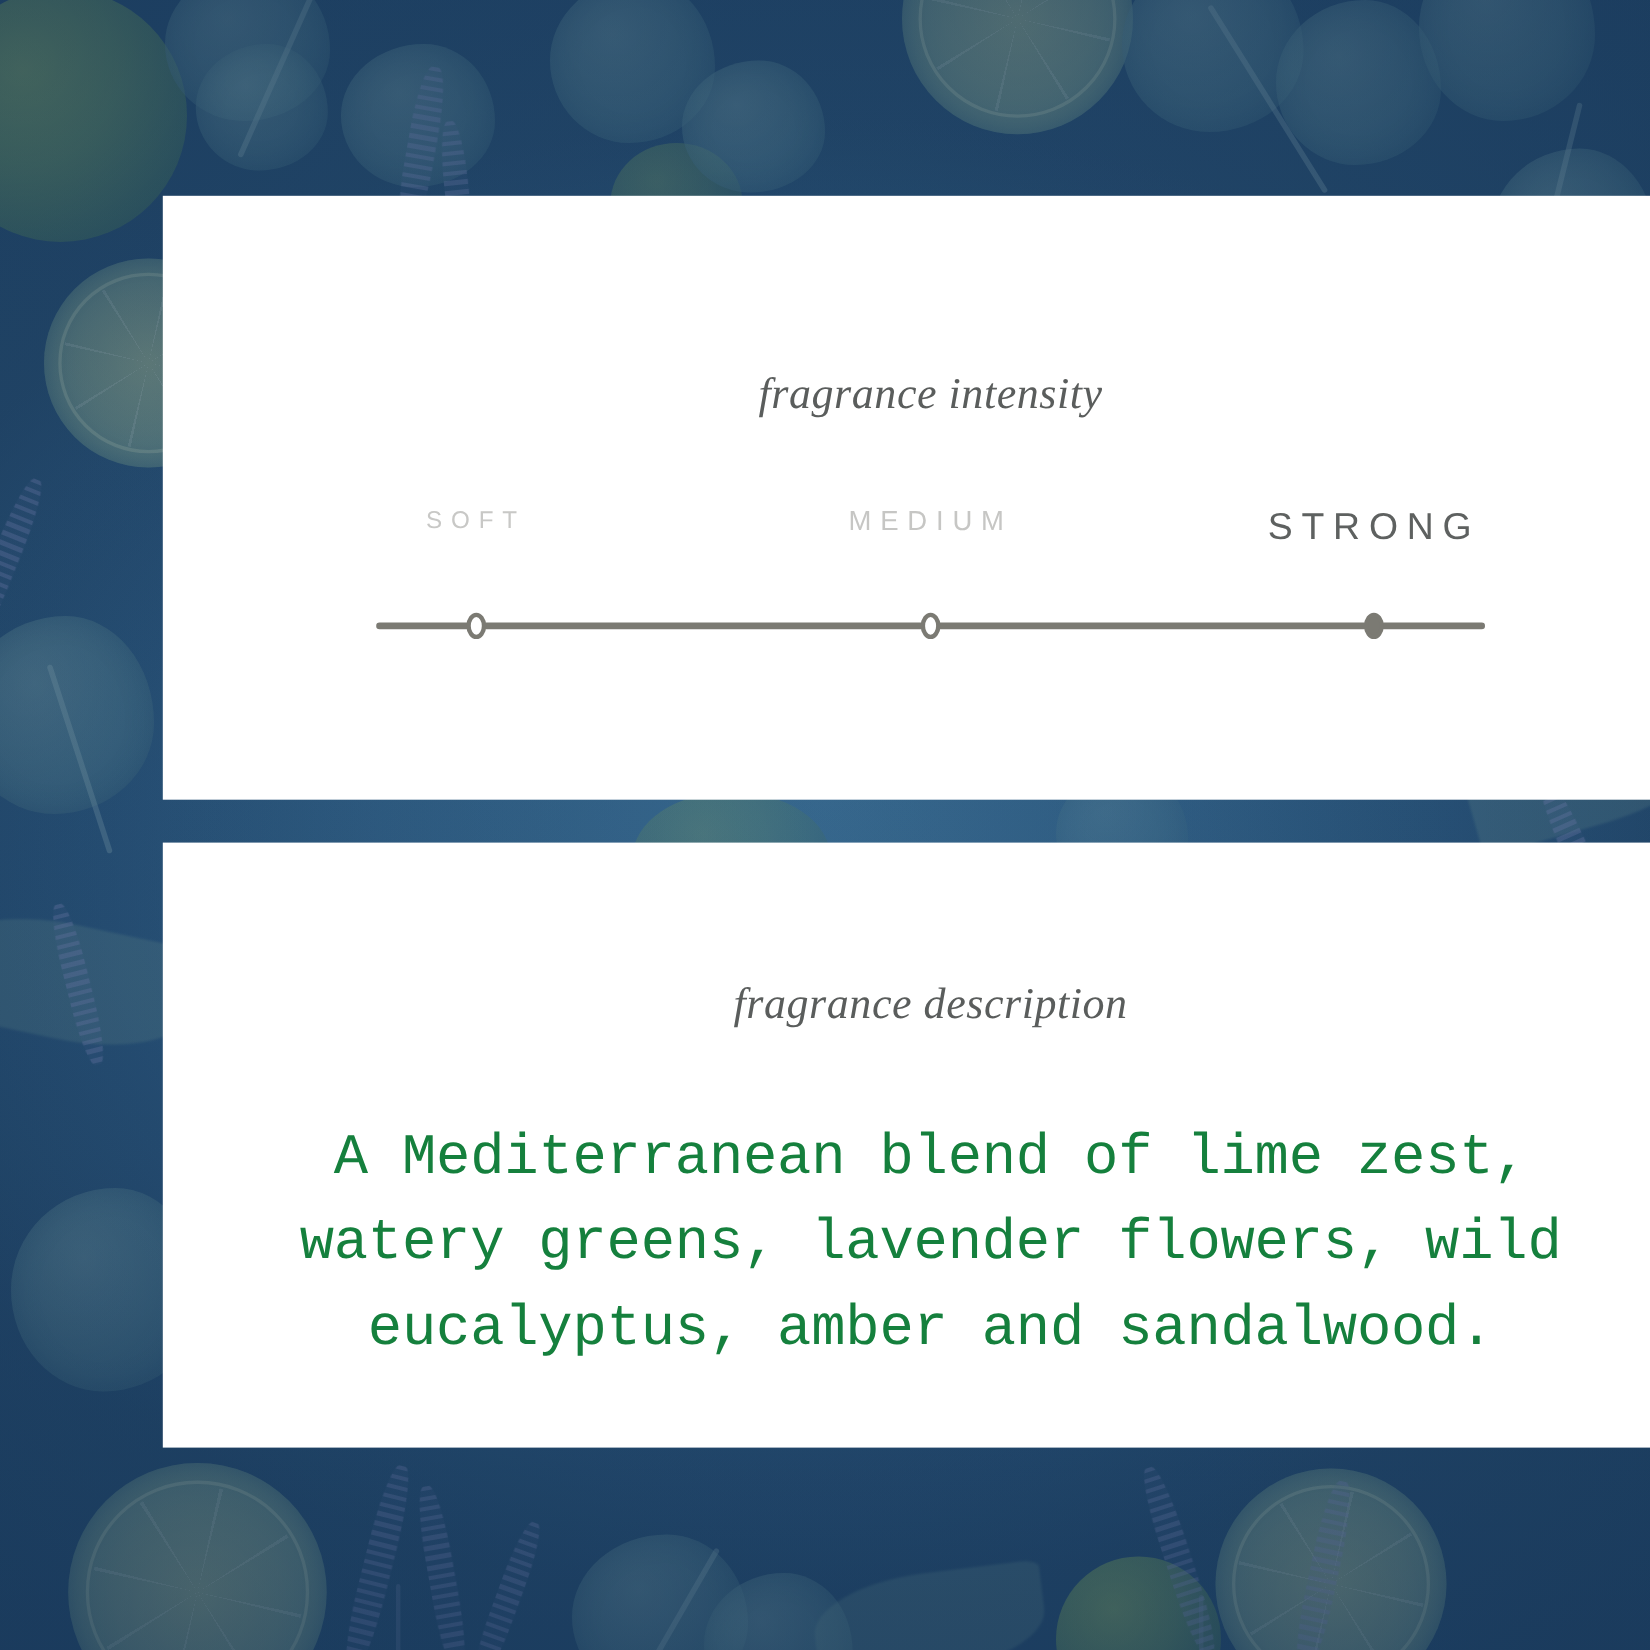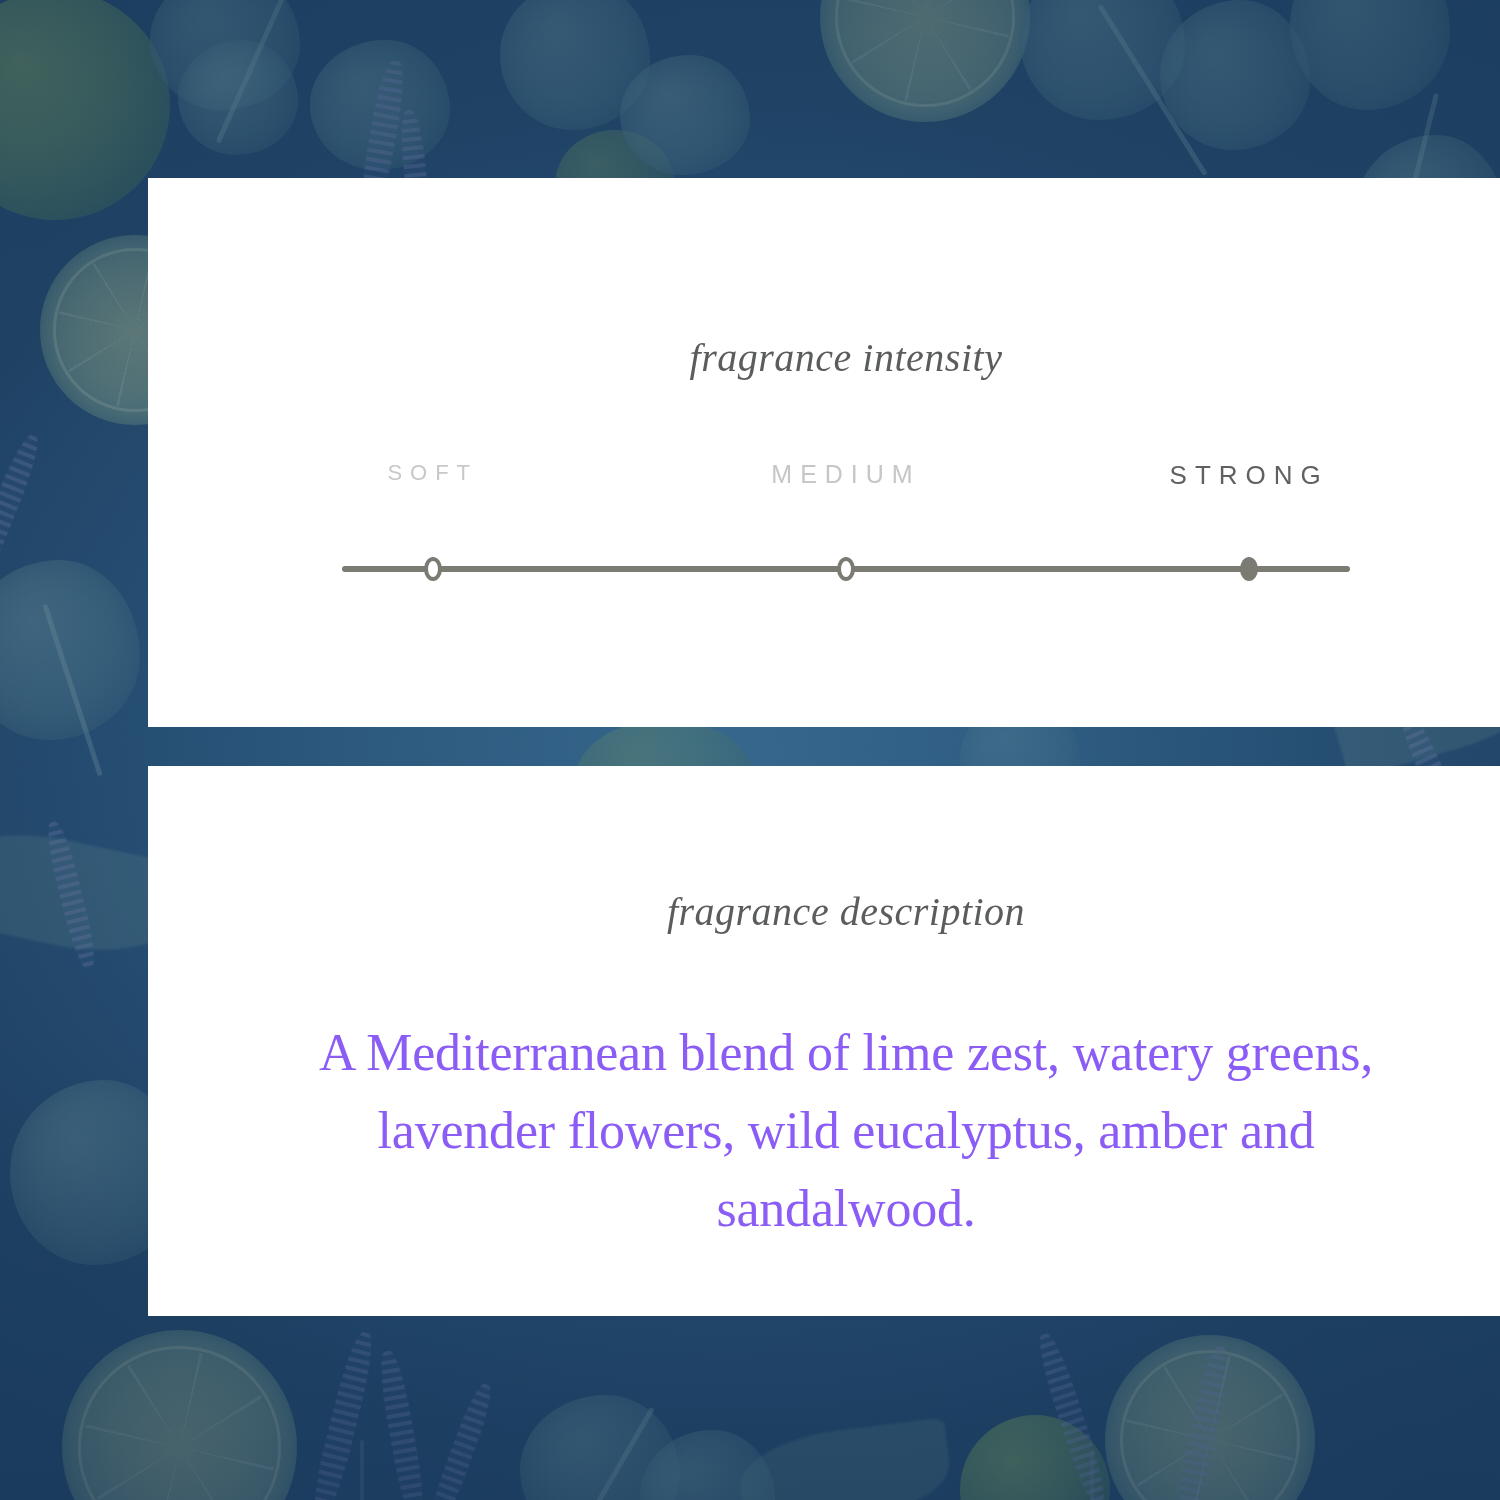--- a/index.html
+++ b/index.html
@@ -155,21 +155,21 @@
   }
   .scale-label {
     position: absolute;
     transform: translateX(-50%);
     white-space: nowrap;
     font-family: "Liberation Sans", sans-serif;
     font-weight: 400;
   }
   .scale-label.lvl-soft   { font-size: 22px; letter-spacing: 8px; color: #c8c8c6; }
   .scale-label.lvl-medium { font-size: 25px; letter-spacing: 8px; color: #c6c6c4; }
-  .scale-label.lvl-strong { font-size: 26px; letter-spacing: 8px; color: #5e6160; text-align: center; }
+  .scale-label.lvl-strong { font-size: 34px; letter-spacing: 8px; color: #5e6160; text-align: center; }
 
   .scale-track-wrap {
     position: relative;
     height: 30px;
     margin-top: 46px;
   }
   .scale-track {
     position: absolute;
     left: 0; right: 0;
     top: 12px;
@@ -197,22 +197,22 @@
     position: absolute;
     left: 0; right: 0;
     top: 122px;
   }
   #description-body {
     position: absolute;
     left: 120px;
     right: 120px;
     top: 196px;
     text-align: center;
-    color: #8b5cf6;
-    font-family: Liberation Serif, serif;
+    color: #15803d;
+    font-family: Liberation Mono, monospace;
     font-weight: 400;
     font-size: 52px;
     line-height: 78px;
     letter-spacing: -0.2px;
   }
 </style>
 </head>
 <body>
 
 <div id="stage">

